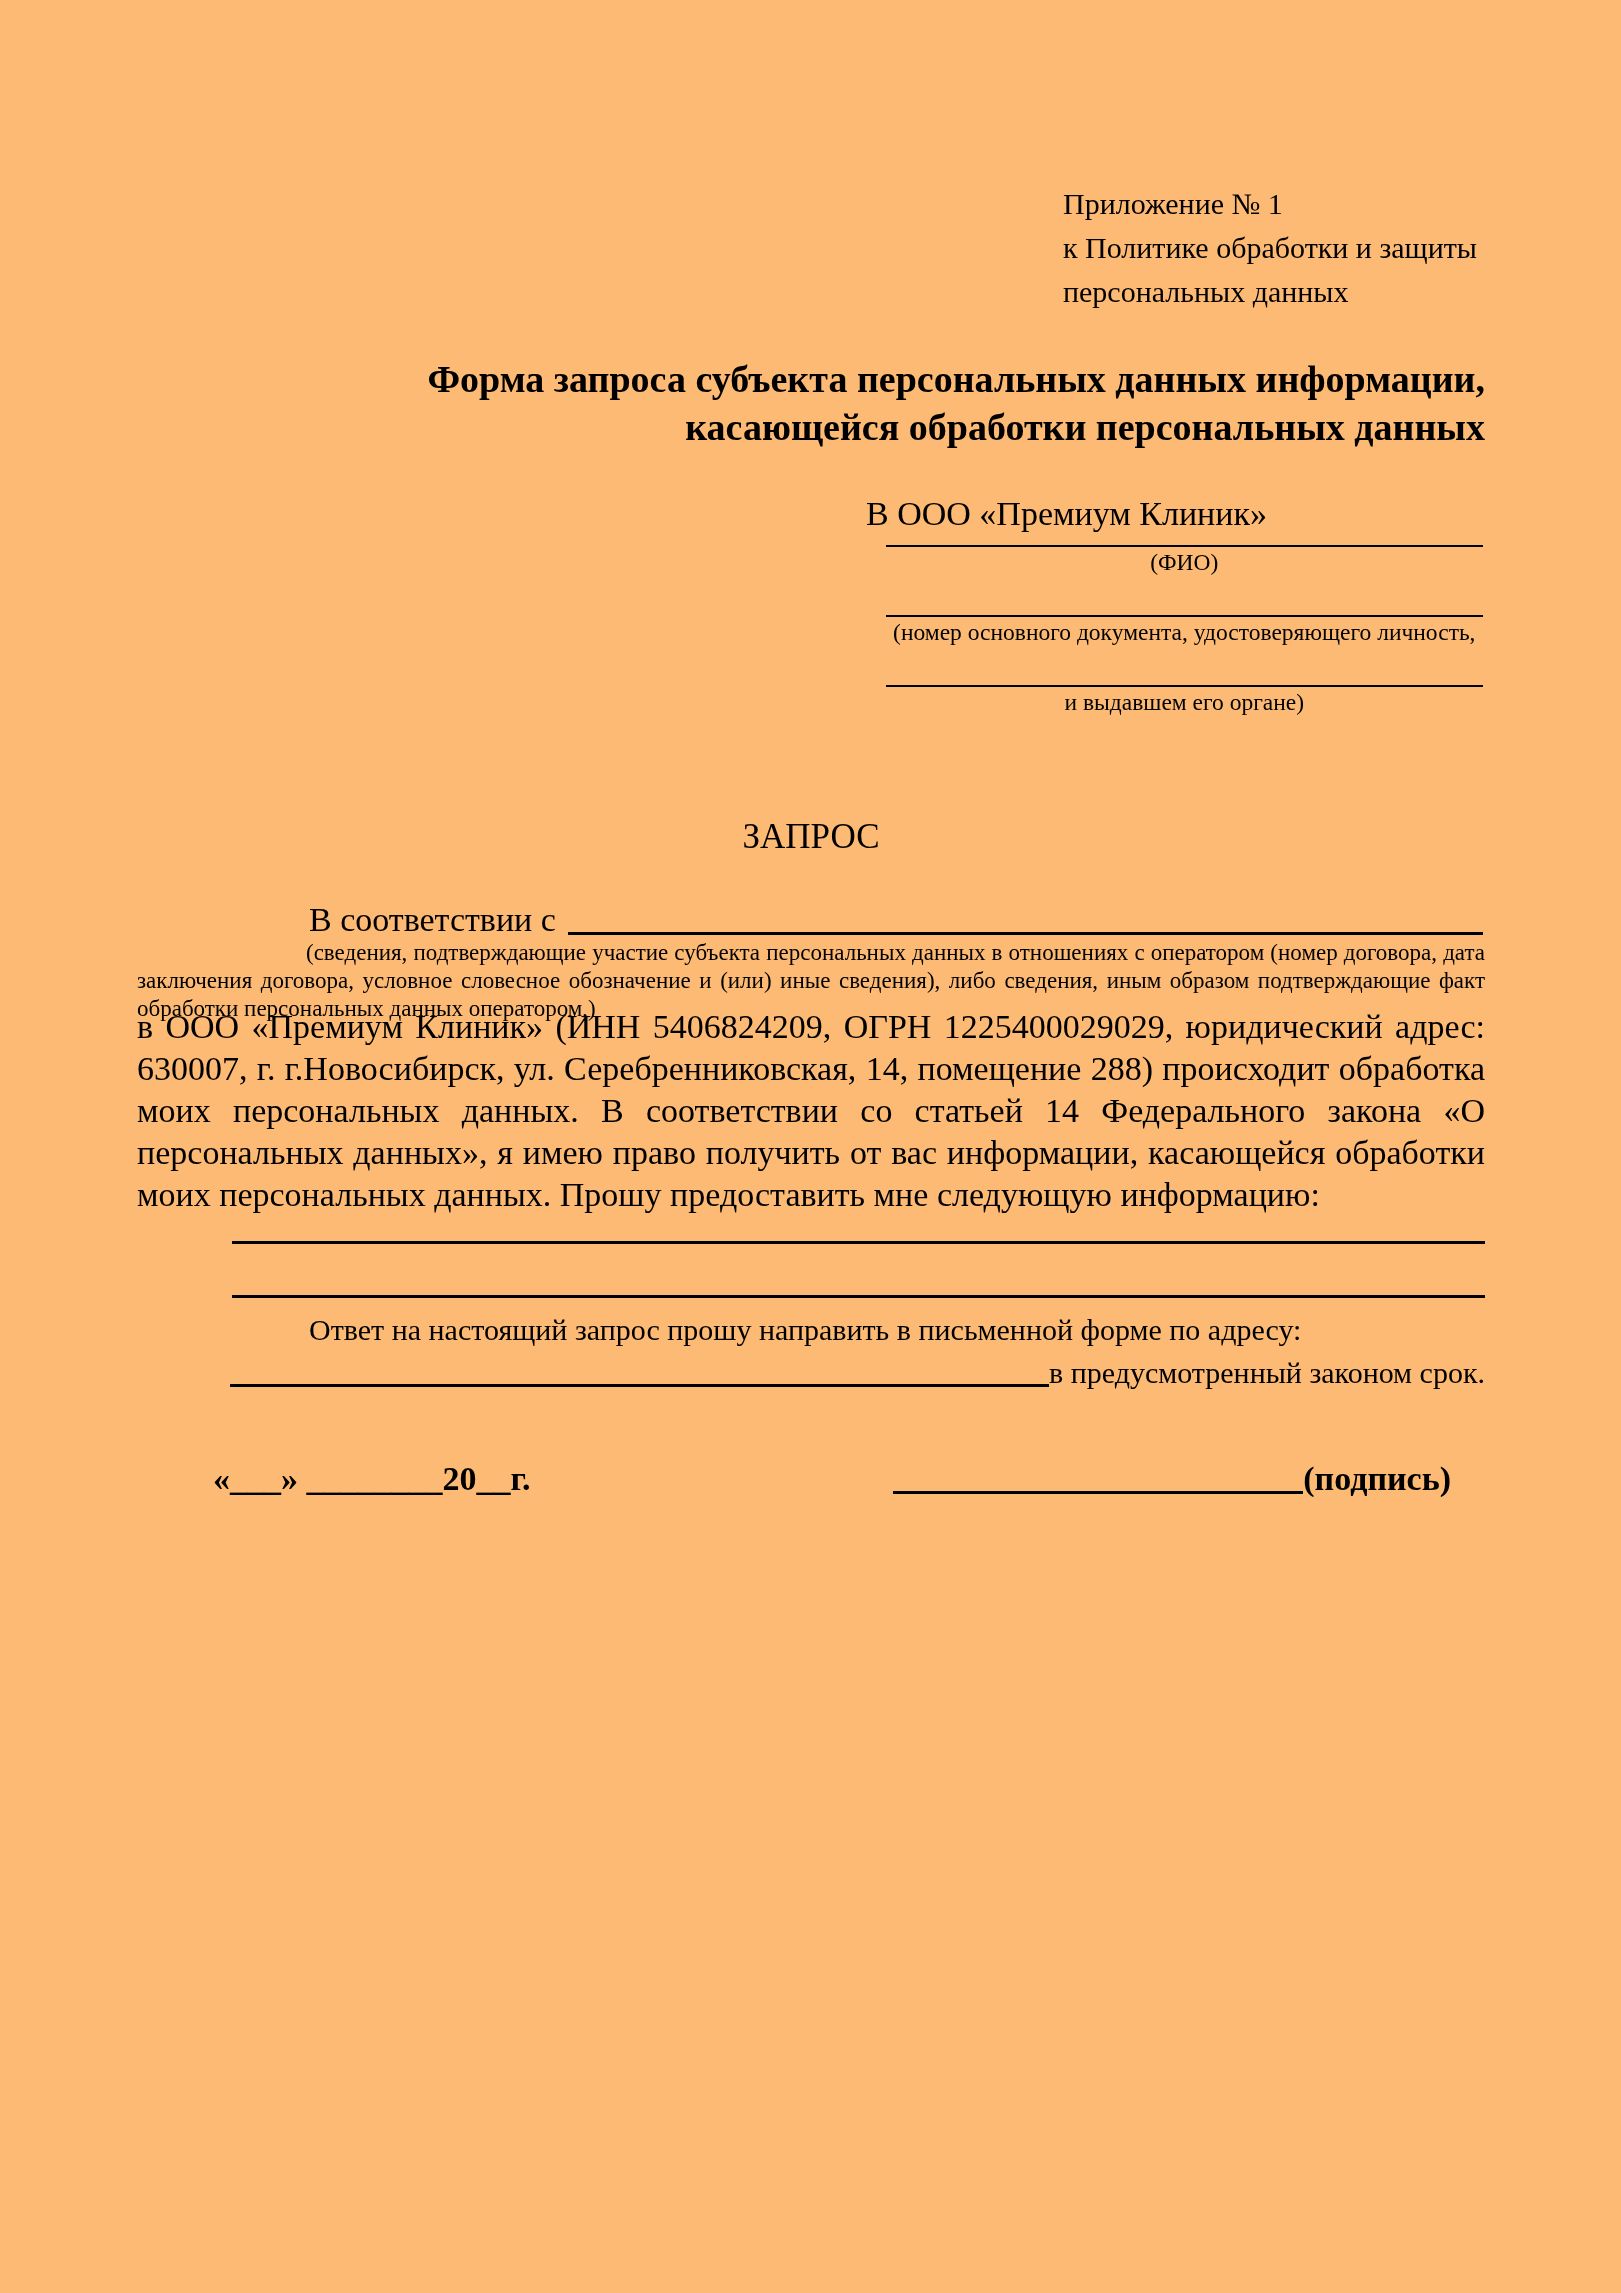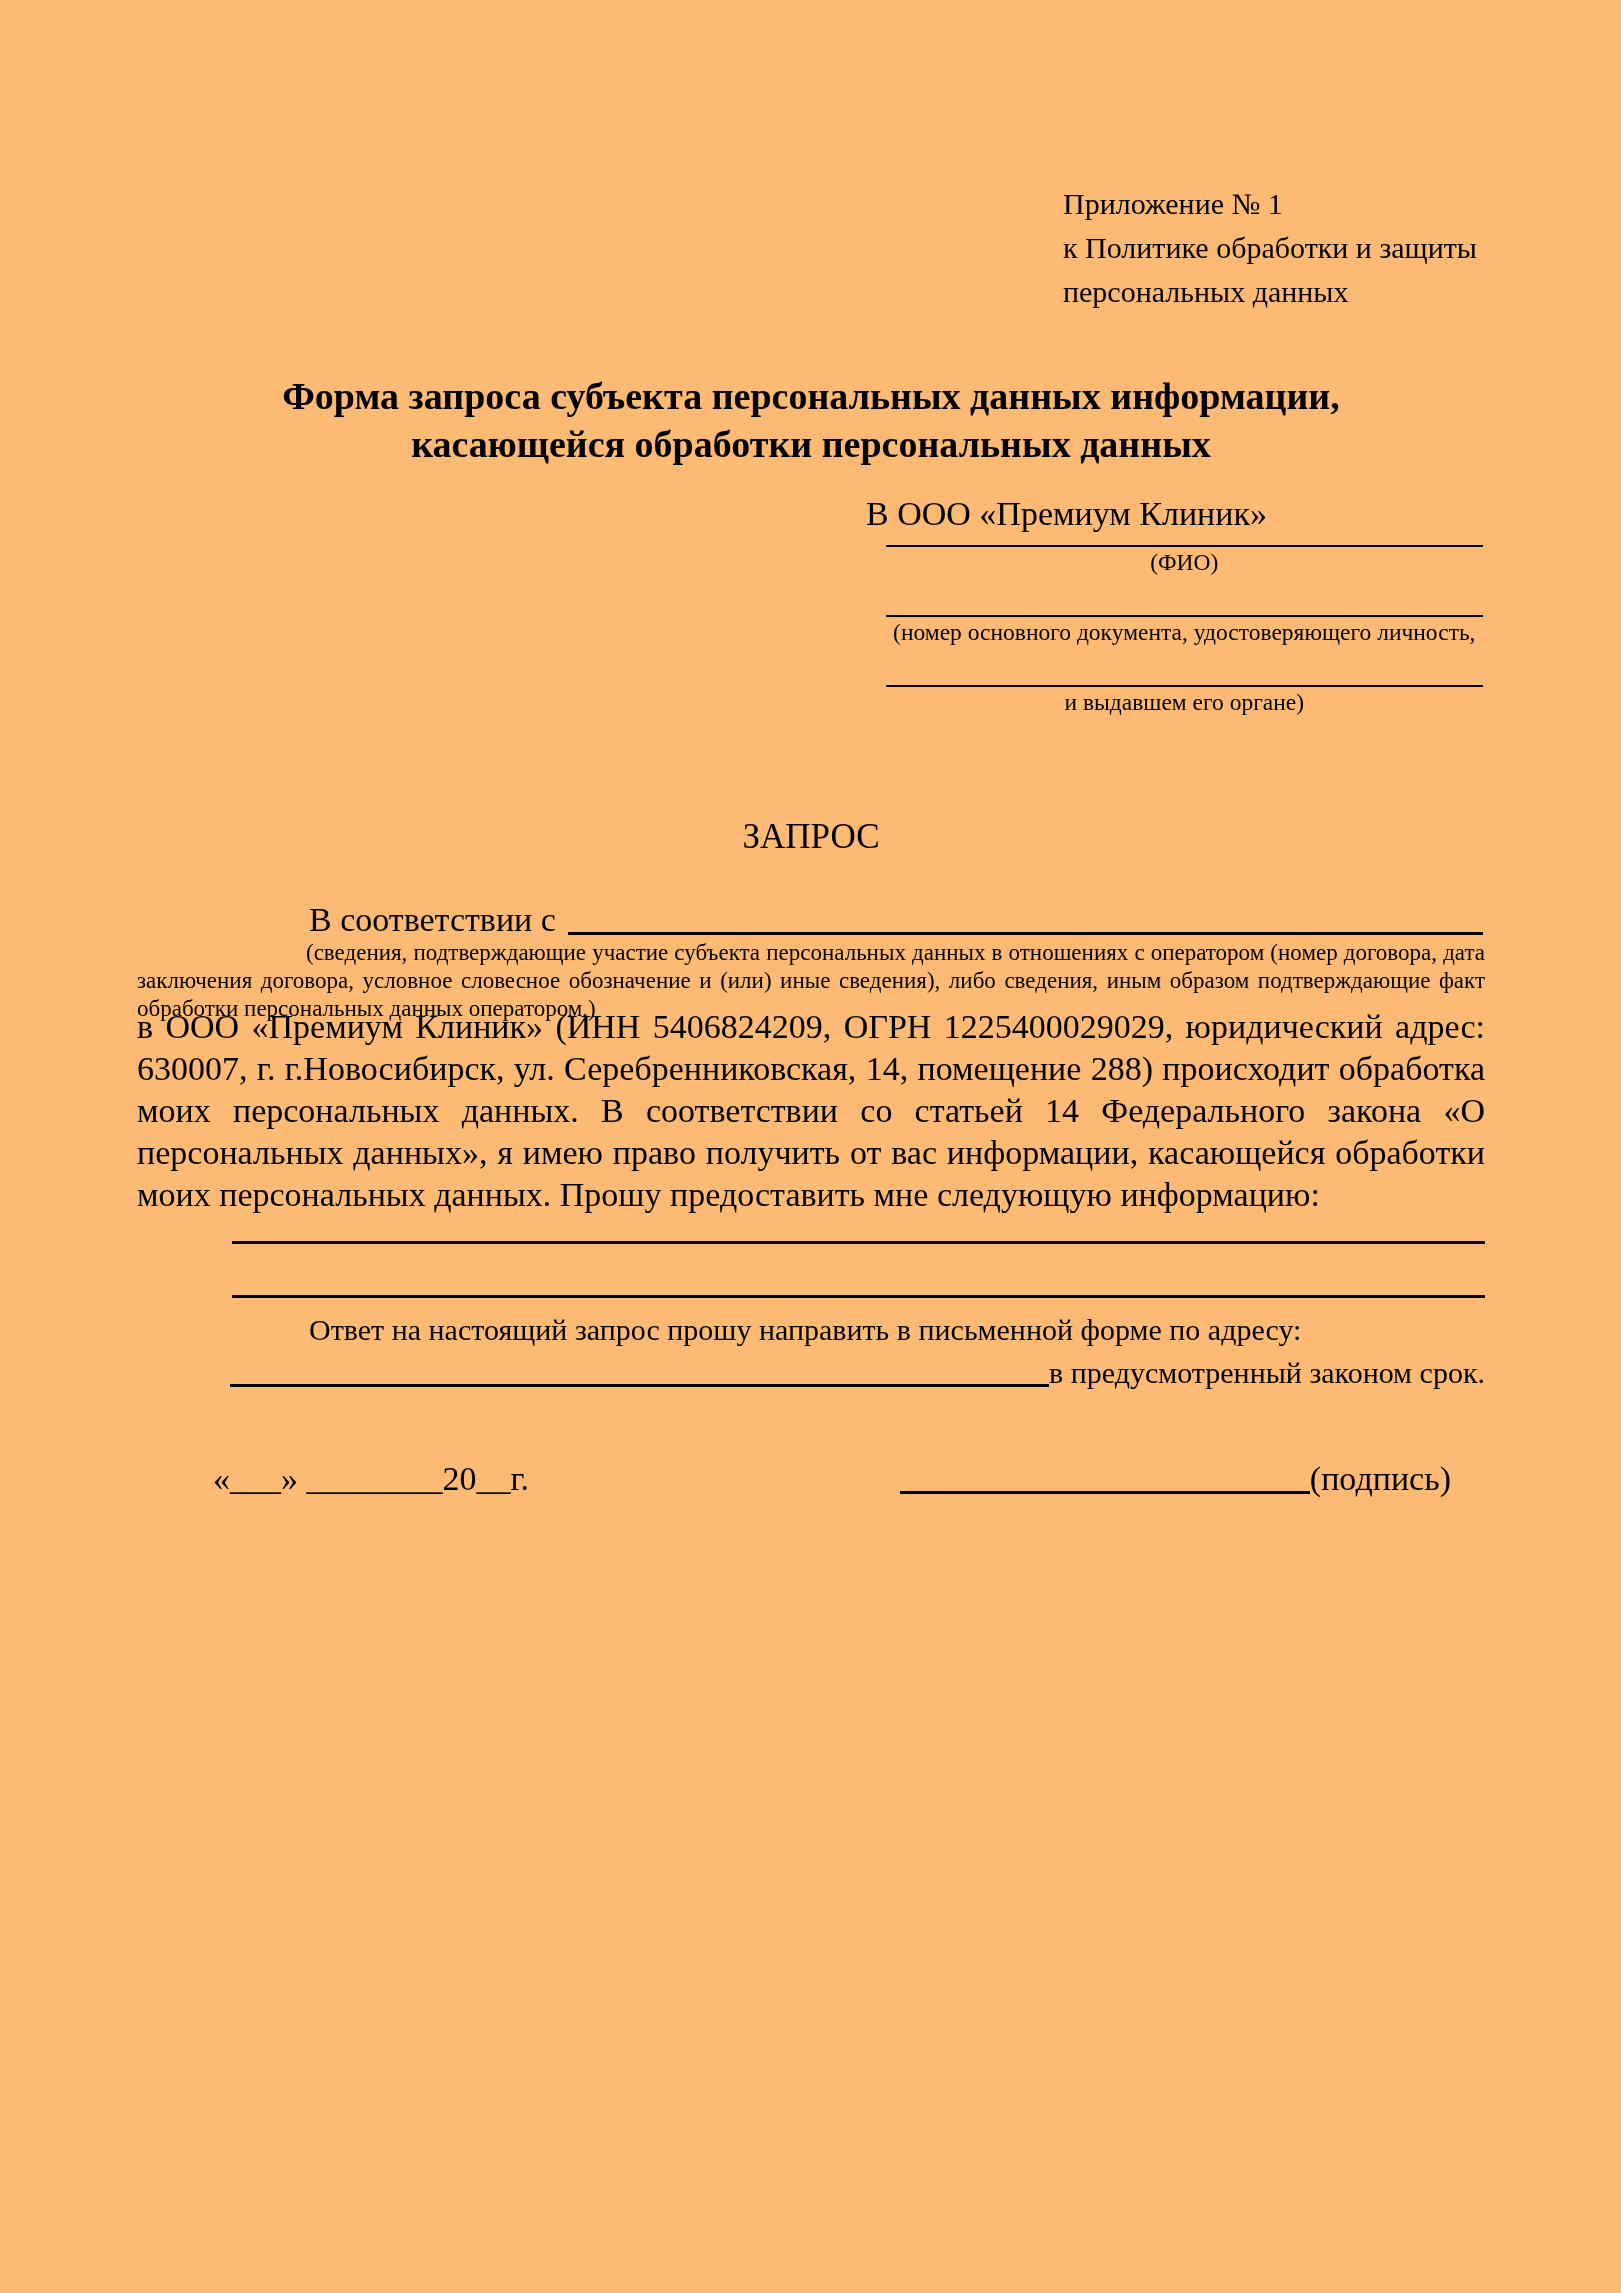--- a/index.html
+++ b/index.html
@@ -26,25 +26,24 @@
     font-size: 30px;
     line-height: 44px;
     white-space: nowrap;
   }
 
   
   .doc-title {
     left: 137px;
     top: 355px;
     width: 1348px;
-    text-align: center;
+    text-align: right;
     font-weight: bold;
     font-size: 38px;
     line-height: 48px;
-    margin-top: 17px;
   }
 
   
   .addressee {
     left: 866px;
     top: 490px;
     width: 617px;
     font-size: 34px;
     line-height: 47px;
   }
@@ -143,20 +142,21 @@
 
   .footer-row {
     left: 137px;
     top: 1457px;
     width: 1348px;
     display: flex;
     justify-content: space-between;
     align-items: flex-end;
     font-size: 34px;
     line-height: 43px;
+    font-weight: bold;
   }
   .date-blank { margin-left: 76px; white-space: nowrap; }
   .sig-group {
     display: flex;
     align-items: flex-end;
     padding-right: 34px;
   }
   .sig-line {
     width: 410px;
     height: 0;

